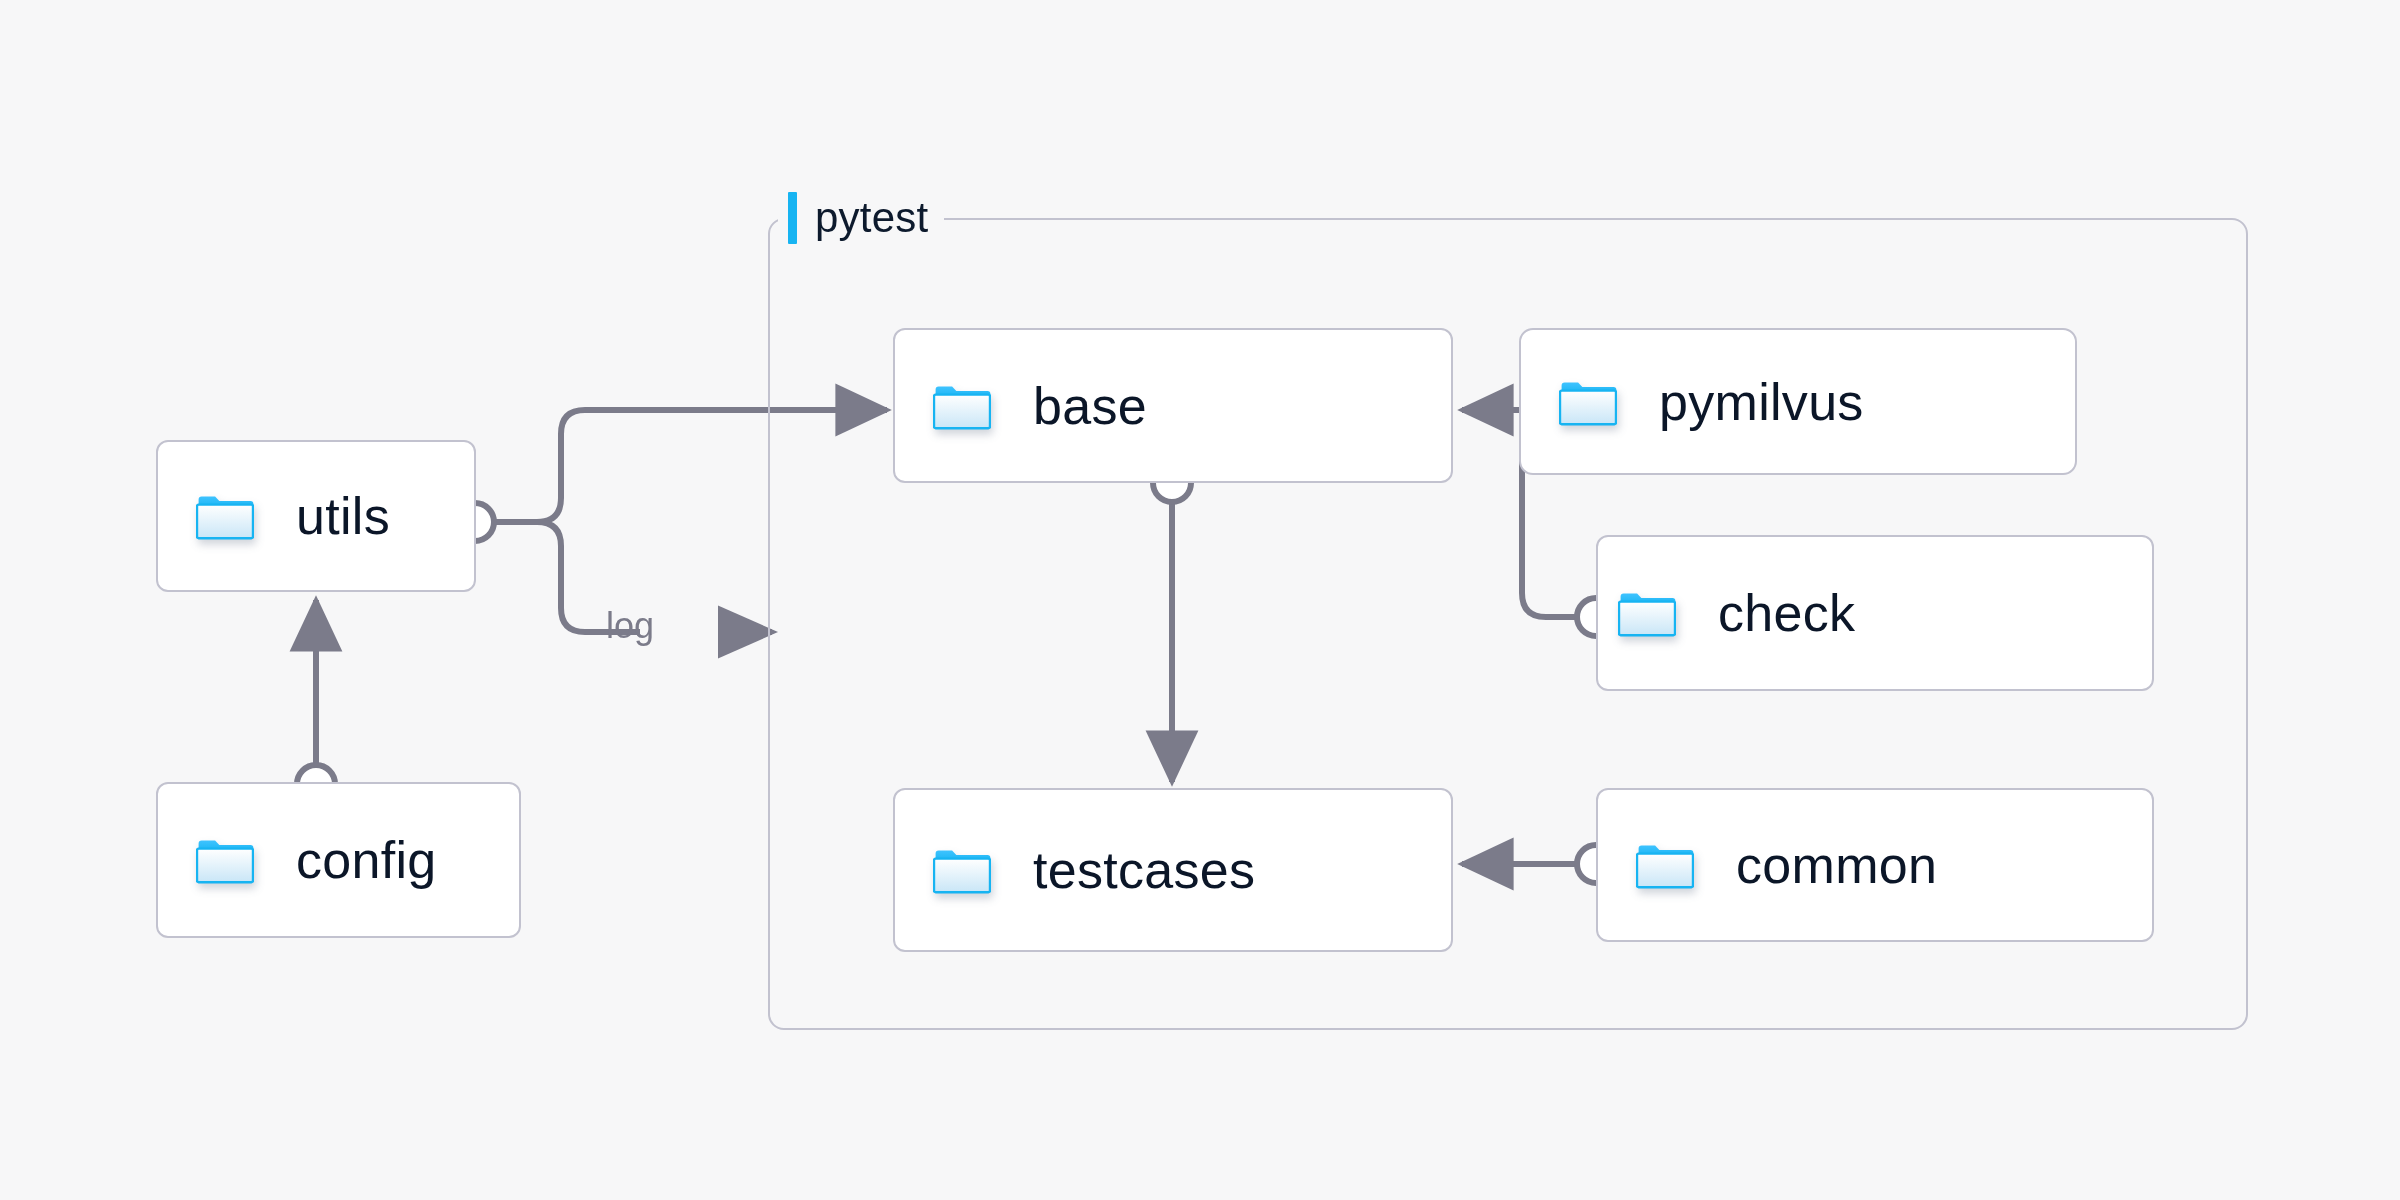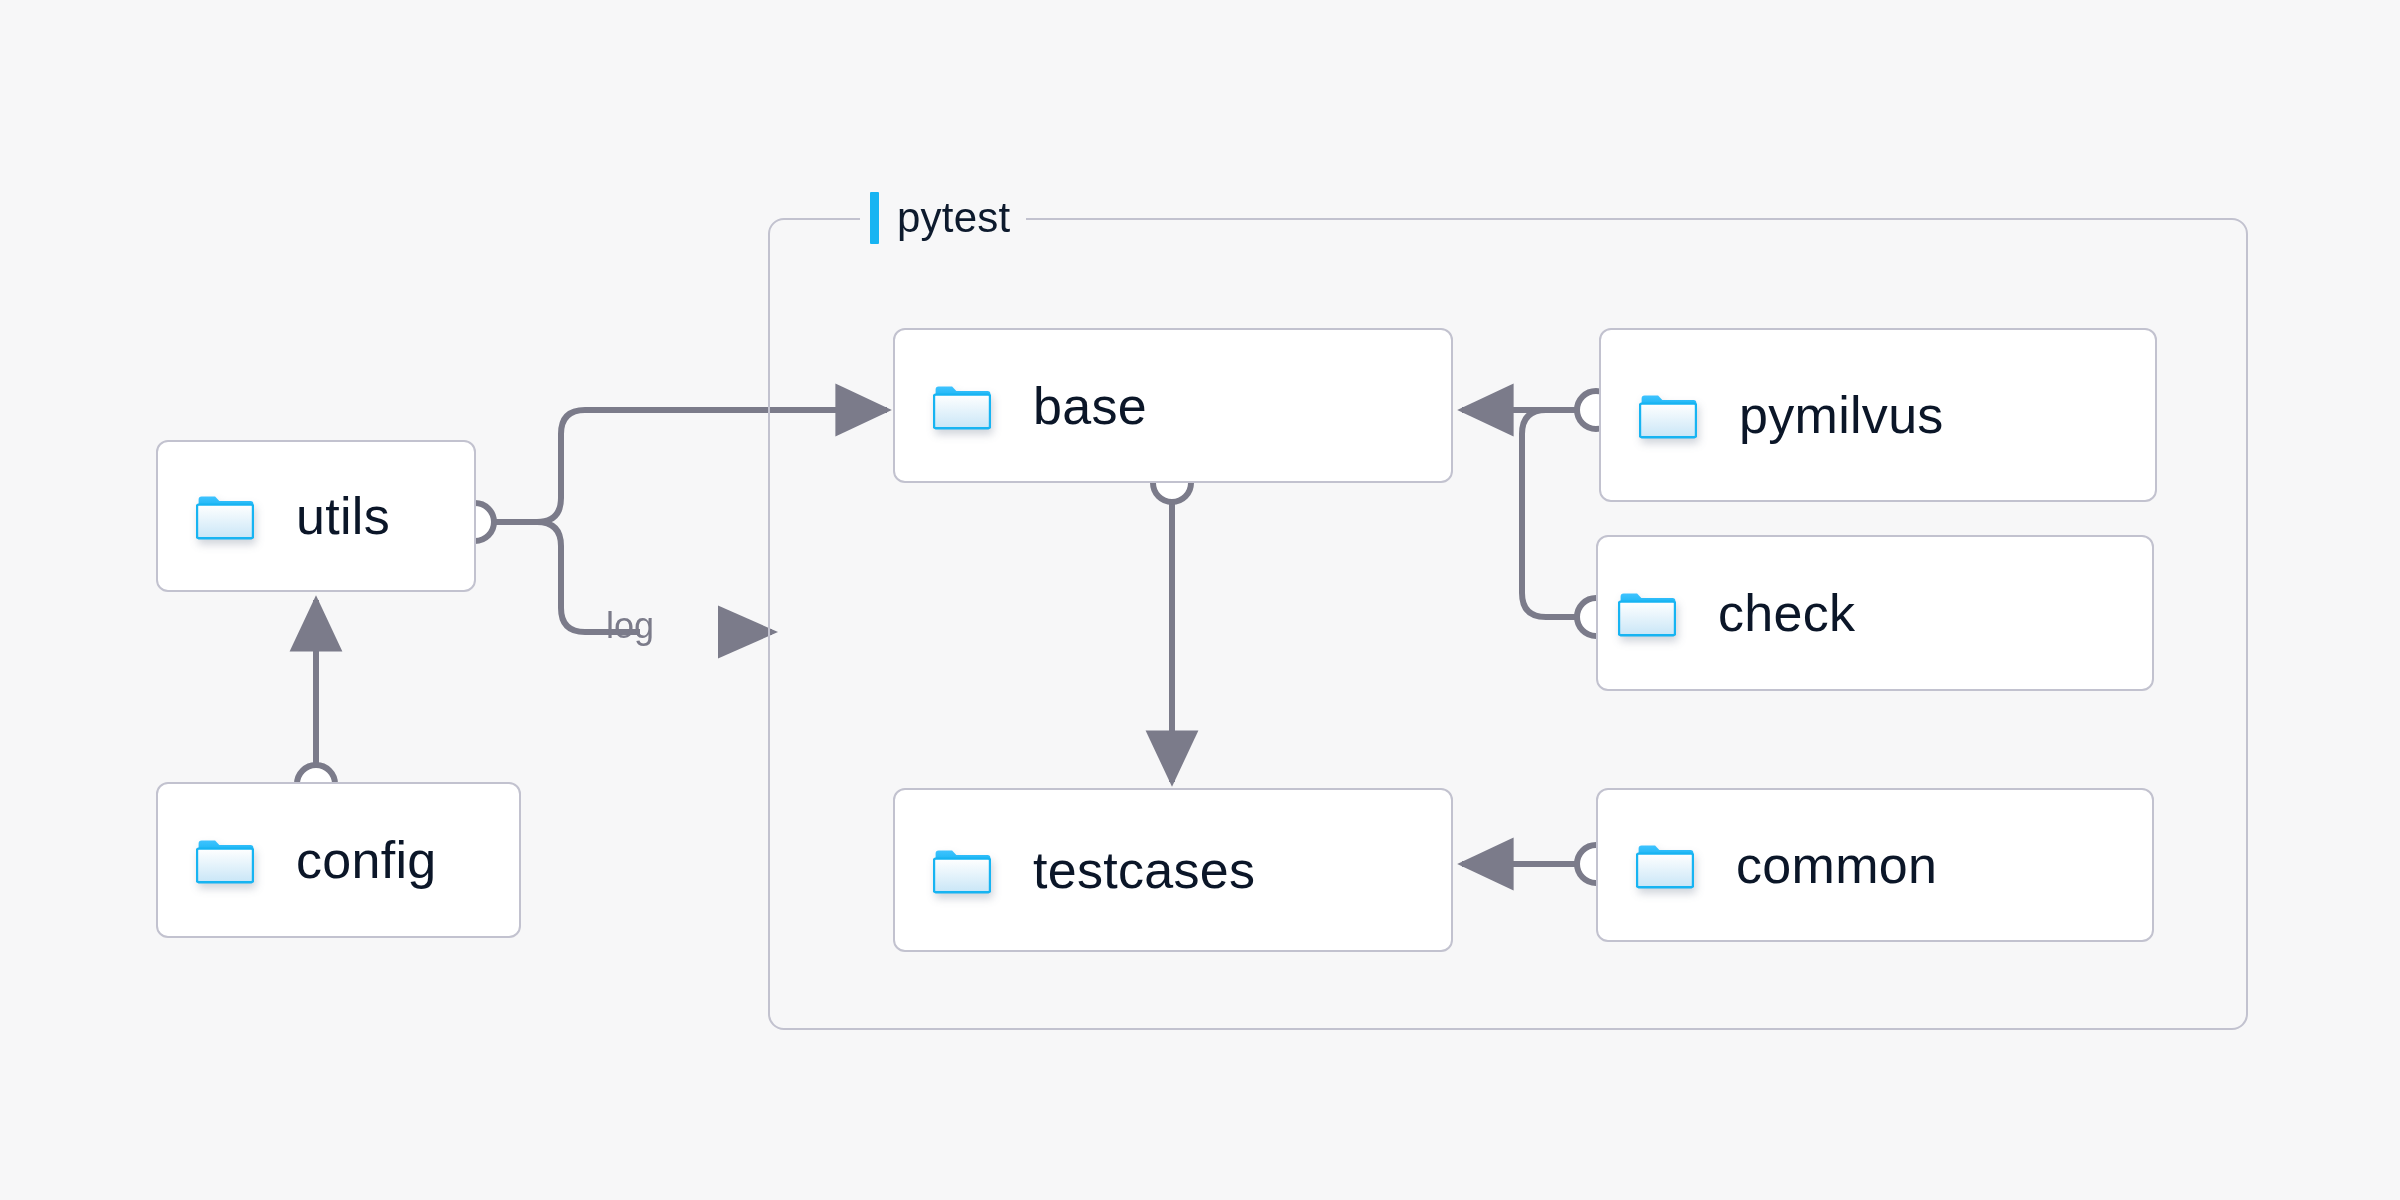--- a/index.html
+++ b/index.html
@@ -126,21 +126,21 @@
 
     <g>
       <path d="M1578,864 L1462,864" fill="none" stroke="#7b7b8a" stroke-width="6" marker-end="url(#ah)"></path>
       <circle cx="1596" cy="864" r="19" fill="#ffffff" stroke="#7b7b8a" stroke-width="6"></circle>
     </g>
   </svg>
 
   <div id="nodes">
 
     <div class="group" style="left:768px;top:218px;width:1480px;height:812px;"></div>
-    <div class="group-label" style="left:860px;top:192px;">
+    <div class="group-label" style="left:778px;top:192px;">
       <span class="bar"></span>
       <span class="txt">pytest</span>
     </div>
 
     <div class="node" style="left:156px;top:440px;width:320px;height:152px;">
       <svg class="folder" viewBox="0 0 58 50">
         <path d="M2.6,8.5 a3,3 0 0 1 3,-3 h13.5 l4.2,4.4 h31.1 a3,3 0 0 1 3,3 v4 h-54.8 z" fill="url(#folderTab)"></path>
         <path d="M2.6,13.6 h52.8 a1.6,1.6 0 0 1 1.6,1.6 v30.4 a1.6,1.6 0 0 1 -1.6,1.6
                  h-52.8 a1.6,1.6 0 0 1 -1.6,-1.6 v-30.4 a1.6,1.6 0 0 1 1.6,-1.6 z" fill="url(#folderGrad)" stroke="#17b4f2" stroke-width="2.4"></path>
       </svg>
@@ -167,21 +167,21 @@
 
     <div class="node" style="left:893px;top:788px;width:560px;height:164px;">
       <svg class="folder" viewBox="0 0 58 50">
         <path d="M2.6,8.5 a3,3 0 0 1 3,-3 h13.5 l4.2,4.4 h31.1 a3,3 0 0 1 3,3 v4 h-54.8 z" fill="url(#folderTab)"></path>
         <path d="M2.6,13.6 h52.8 a1.6,1.6 0 0 1 1.6,1.6 v30.4 a1.6,1.6 0 0 1 -1.6,1.6
                  h-52.8 a1.6,1.6 0 0 1 -1.6,-1.6 v-30.4 a1.6,1.6 0 0 1 1.6,-1.6 z" fill="url(#folderGrad)" stroke="#17b4f2" stroke-width="2.4"></path>
       </svg>
       <span class="label">testcases</span>
     </div>
 
-    <div class="node" style="left:1599px;top:328px;width:558px;height:174px;">
+    <div class="node" style="left:1519px;top:328px;width:558px;height:147px;border-radius:14px;">
       <svg class="folder" viewBox="0 0 58 50">
         <path d="M2.6,8.5 a3,3 0 0 1 3,-3 h13.5 l4.2,4.4 h31.1 a3,3 0 0 1 3,3 v4 h-54.8 z" fill="url(#folderTab)"></path>
         <path d="M2.6,13.6 h52.8 a1.6,1.6 0 0 1 1.6,1.6 v30.4 a1.6,1.6 0 0 1 -1.6,1.6
                  h-52.8 a1.6,1.6 0 0 1 -1.6,-1.6 v-30.4 a1.6,1.6 0 0 1 1.6,-1.6 z" fill="url(#folderGrad)" stroke="#17b4f2" stroke-width="2.4"></path>
       </svg>
       <span class="label">pymilvus</span>
     </div>
 
     <div class="node" style="left:1596px;top:535px;width:558px;height:156px;padding-left:20px;">
       <svg class="folder" viewBox="0 0 58 50">

